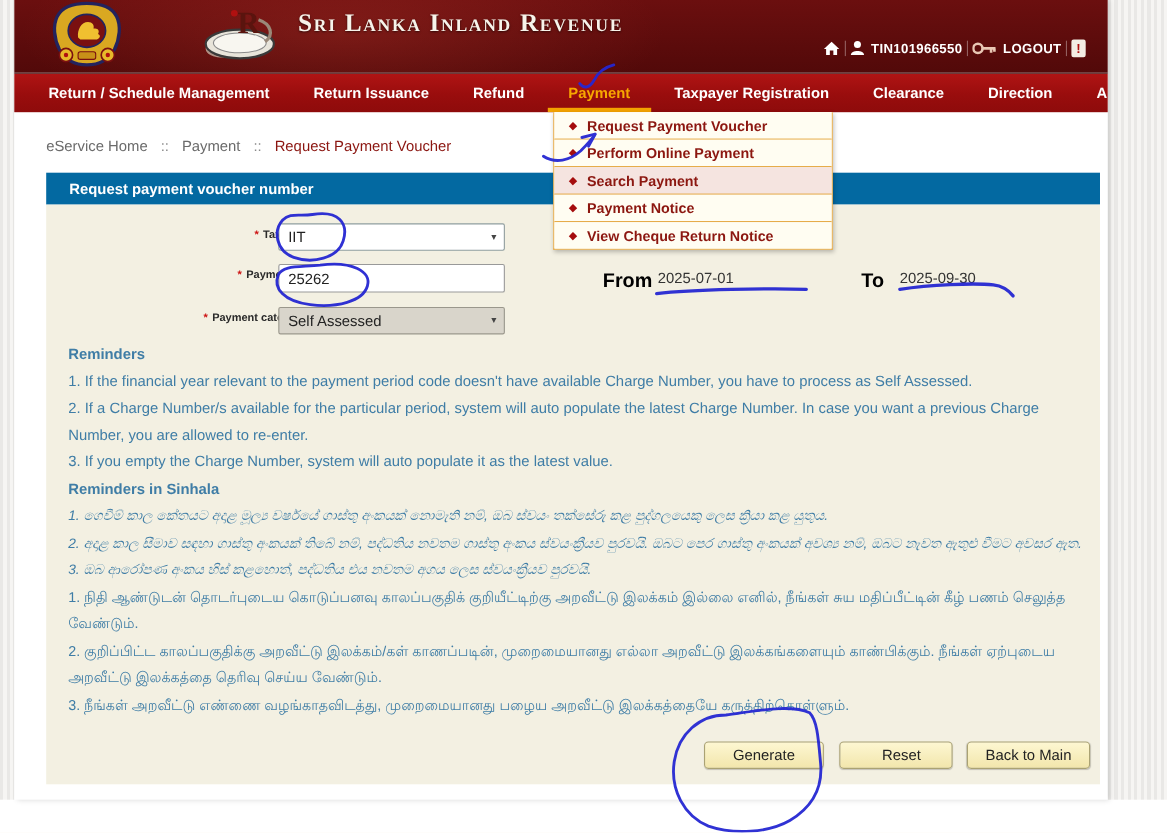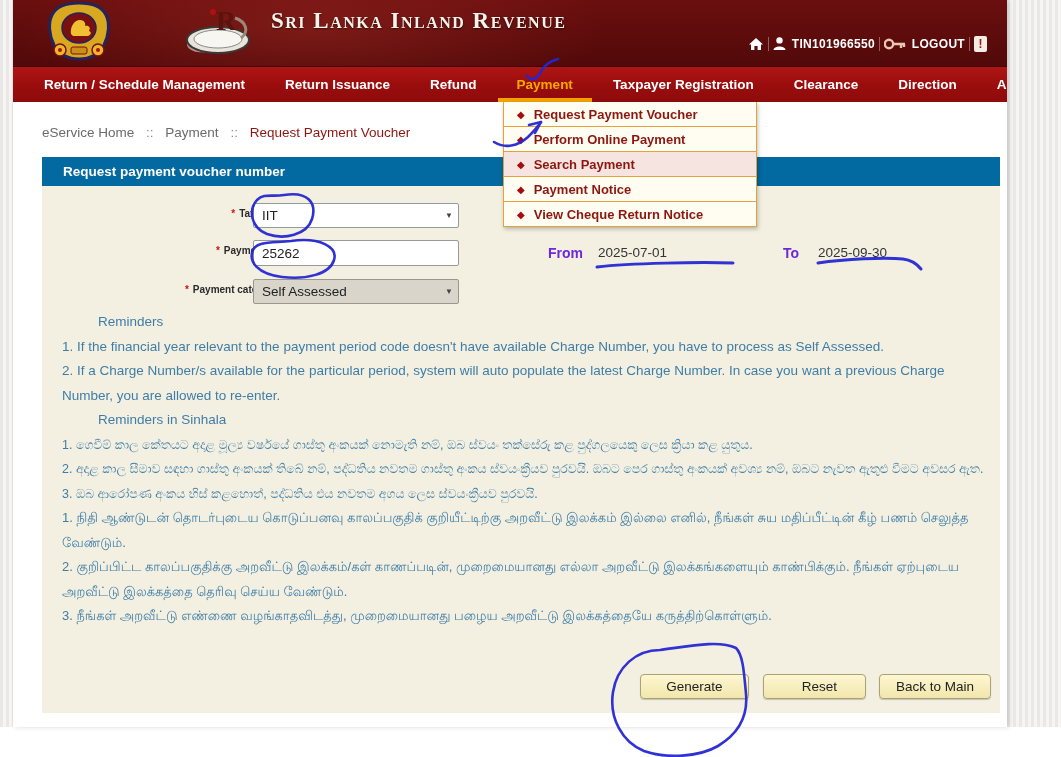--- a/index.html
+++ b/index.html
@@ -45,28 +45,28 @@
 
   .fld-label{position:absolute;width:198px;text-align:right;font-size:10px;font-weight:bold;color:#2a2a2a;padding-left:39px;}
   .req{color:#cc1111;margin-right:4px;}
   .selectbox{position:absolute;left:211px;width:206px;height:25px;background:#fff;border:1px solid #8f9d9e;
     border-radius:2px;box-sizing:border-box;display:flex;align-items:center;cursor:pointer;}
   .selectbox .val{flex:1;padding-left:8px;font-size:13.5px;color:#222;}
   .selectbox .caret{width:18px;text-align:center;font-size:8px;color:#444;}
   .selectbox.disabled{background:#d9d5cb;border-color:#9a978c;}
   .textinput{position:absolute;left:211px;width:206px;height:26px;border:1px solid #999;border-radius:2px;
     box-sizing:border-box;padding:0 8px;font-size:13.5px;color:#222;background:#fff;font-family:"Liberation Sans",sans-serif;}
-  .period-label{position:absolute;font-size:14px;font-weight:bold;color:#6d28d9;}
+  .period-label{position:absolute;font-size:18px;font-weight:bold;color:#000000;}
   .period-value{position:absolute;font-size:13.5px;color:#333;}
 
   
   .reminders{position:absolute;left:20px;top:124px;width:930px;color:#3f7da6;}
   .reminders p{margin:0;line-height:24.5px;font-size:13.5px;}
-  .reminders p.rtitle{font-weight:normal;margin-left:36px;}
-  .reminders p.sinhala{font-size:12.5px;}
+  .reminders p.rtitle{font-weight:bold;}
+  .reminders p.sinhala{font-size:12.5px;font-style:italic;}
   .reminders p.tamil{font-size:13px;}
 
   
   .btn{position:absolute;top:488px;height:25px;background:linear-gradient(#fdf7d2,#f2e6ac);
     border:1px solid #aaa273;border-radius:4px;font-size:13.5px;color:#222;cursor:pointer;
     font-family:"Liberation Sans",sans-serif;box-shadow:0 1px 1px rgba(0,0,0,0.2);}
   .btn.generate{left:598px;width:109px;}
   .btn.reset{left:721px;width:103px;padding-left:16px;}
   .btn.back{left:837px;width:112px;}
 
@@ -187,20 +187,21 @@
     </div>
     <div class="selectbox disabled" style="top:93px;">
       <span class="val">Self Assessed</span>
       <span class="caret">▼</span>
     </div>
 
     <div class="reminders">
       <p class="rtitle">Reminders</p>
       <p>1. If the financial year relevant to the payment period code doesn't have available Charge Number, you have to process as Self Assessed.</p>
       <p>2. If a Charge Number/s available for the particular period, system will auto populate the latest Charge Number. In case you want a previous Charge Number, you are allowed to re-enter.</p>
+      <p>3. If you empty the Charge Number, system will auto populate it as the latest value.</p>
       <p class="rtitle">Reminders in Sinhala</p>
       <p class="sinhala">1. ගෙවීම් කාල කේතයට අදාළ මූල්‍ය වර්ෂයේ ගාස්තු අංකයක් නොමැති නම්, ඔබ ස්වයං තක්සේරු කළ පුද්ගලයෙකු ලෙස ක්‍රියා කළ යුතුය.</p>
       <p class="sinhala">2. අදාළ කාල සීමාව සඳහා ගාස්තු අංකයක් තිබේ නම්, පද්ධතිය නවතම ගාස්තු අංකය ස්වයංක්‍රීයව පුරවයි. ඔබට පෙර ගාස්තු අංකයක් අවශ්‍ය නම්, ඔබට නැවත ඇතුළු වීමට අවසර ඇත.</p>
       <p class="sinhala">3. ඔබ ආරෝපණ අංකය හිස් කළහොත්, පද්ධතිය එය නවතම අගය ලෙස ස්වයංක්‍රීයව පුරවයි.</p>
       <p class="tamil">1. நிதி ஆண்டுடன் தொடர்புடைய கொடுப்பனவு காலப்பகுதிக் குறியீட்டிற்கு அறவீட்டு இலக்கம் இல்லை எனில், நீங்கள் சுய மதிப்பீட்டின் கீழ் பணம் செலுத்த வேண்டும்.</p>
       <p class="tamil">2. குறிப்பிட்ட காலப்பகுதிக்கு அறவீட்டு இலக்கம்/கள் காணப்படின், முறைமையானது எல்லா அறவீட்டு இலக்கங்களையும் காண்பிக்கும். நீங்கள் ஏற்புடைய அறவீட்டு இலக்கத்தை தெரிவு செய்ய வேண்டும்.</p>
       <p class="tamil">3. நீங்கள் அறவீட்டு எண்ணை வழங்காதவிடத்து, முறைமையானது பழைய அறவீட்டு இலக்கத்தையே கருத்திற்கொள்ளும்.</p>
     </div>
 
     <button class="btn generate">Generate</button>

